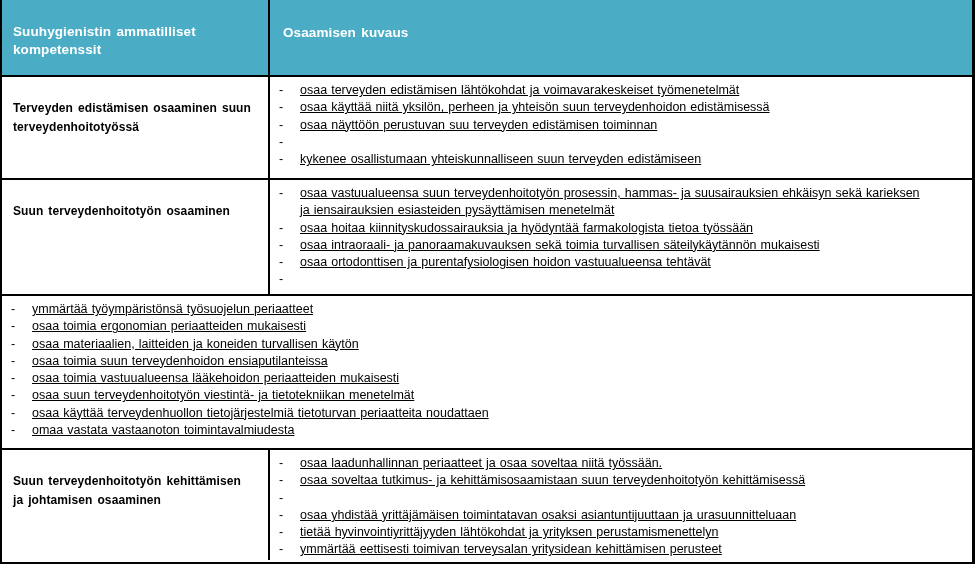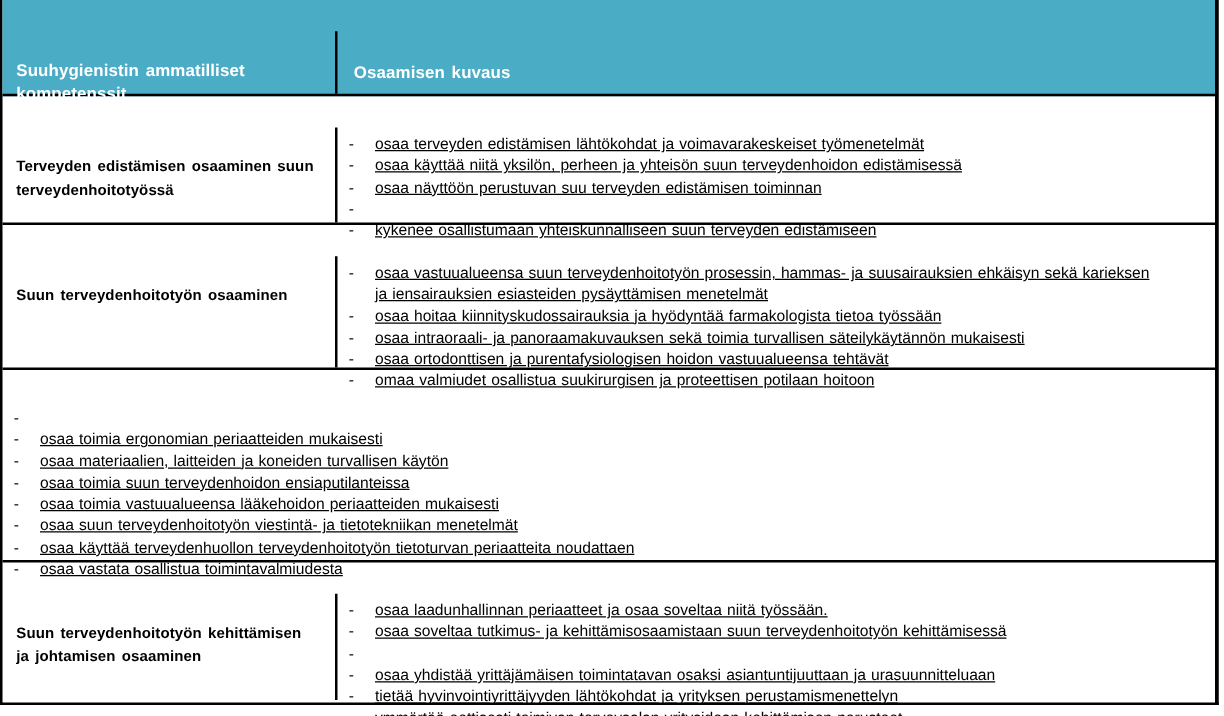--- a/index.html
+++ b/index.html
@@ -11,21 +11,21 @@
   .table{
     position:absolute;left:0;top:0;width:975px;height:564px;
     box-sizing:border-box;
     border-left:2px solid #000;
     border-right:3px solid #000;
     border-bottom:2px solid #000;
     background:#fff;
   }
   .row{display:flex;border-bottom:2px solid #000;box-sizing:border-box;}
   .row:last-child{border-bottom:none;}
-  .cell{box-sizing:border-box;margin-top:25px;}
+  .cell{box-sizing:border-box;}
   .cell.left{
     width:268px;flex:0 0 268px;
     border-right:2px solid #000;
   }
   .cell.right{flex:1 1 auto;min-width:0;}
   
   .header-row{height:77px;background:#4BACC6;}
   .header-cell{
     color:#ffffff;font-weight:bold;font-size:13.5px;line-height:18px;
     word-spacing:1.5px;letter-spacing:0.1px;
@@ -106,30 +106,30 @@
             <li class="desc-item">
               <span class="dash">-</span>
               <span class="item-text">osaa intraoraali- ja panoraamakuvauksen sekä toimia turvallisen säteilykäytännön mukaisesti</span>
             </li>
             <li class="desc-item">
               <span class="dash">-</span>
               <span class="item-text">osaa ortodonttisen ja purentafysiologisen hoidon vastuualueensa tehtävät</span>
             </li>
             <li class="desc-item">
               <span class="dash">-</span>
-              <span class="item-text">omaa valmiudet osallistua suukirurgisen ja proteettisen potilaan hoitoon</span>
             </li>
           </ul>
         </div>
       </div>
       <div class="row body-row-2">
         <div class="cell right">
           <ul class="desc-list">
             <li class="desc-item">
               <span class="dash">-</span>
+              <span class="item-text">ymmärtää työympäristönsä työsuojelun periaatteet</span>
             </li>
             <li class="desc-item">
               <span class="dash">-</span>
               <span class="item-text">osaa toimia ergonomian periaatteiden mukaisesti</span>
             </li>
             <li class="desc-item">
               <span class="dash">-</span>
               <span class="item-text">osaa materiaalien, laitteiden ja koneiden turvallisen käytön</span>
             </li>
             <li class="desc-item">
@@ -139,25 +139,25 @@
             <li class="desc-item">
               <span class="dash">-</span>
               <span class="item-text">osaa toimia vastuualueensa lääkehoidon periaatteiden mukaisesti</span>
             </li>
             <li class="desc-item">
               <span class="dash">-</span>
               <span class="item-text">osaa suun terveydenhoitotyön viestintä- ja tietotekniikan menetelmät</span>
             </li>
             <li class="desc-item">
               <span class="dash">-</span>
-              <span class="item-text">osaa käyttää terveydenhuollon terveydenhoitotyön tietoturvan periaatteita noudattaen</span>
+              <span class="item-text">osaa käyttää terveydenhuollon tietojärjestelmiä tietoturvan periaatteita noudattaen</span>
             </li>
             <li class="desc-item">
               <span class="dash">-</span>
-              <span class="item-text">osaa vastata osallistua toimintavalmiudesta</span>
+              <span class="item-text">omaa vastata vastaanoton toimintavalmiudesta</span>
             </li>
           </ul>
         </div>
       </div>
       <div class="row body-row-3">
         <div class="cell left competence-title">Suun terveydenhoitotyön kehittämisen ja johtamisen osaaminen</div>
         <div class="cell right">
           <ul class="desc-list">
             <li class="desc-item">
               <span class="dash">-</span>

